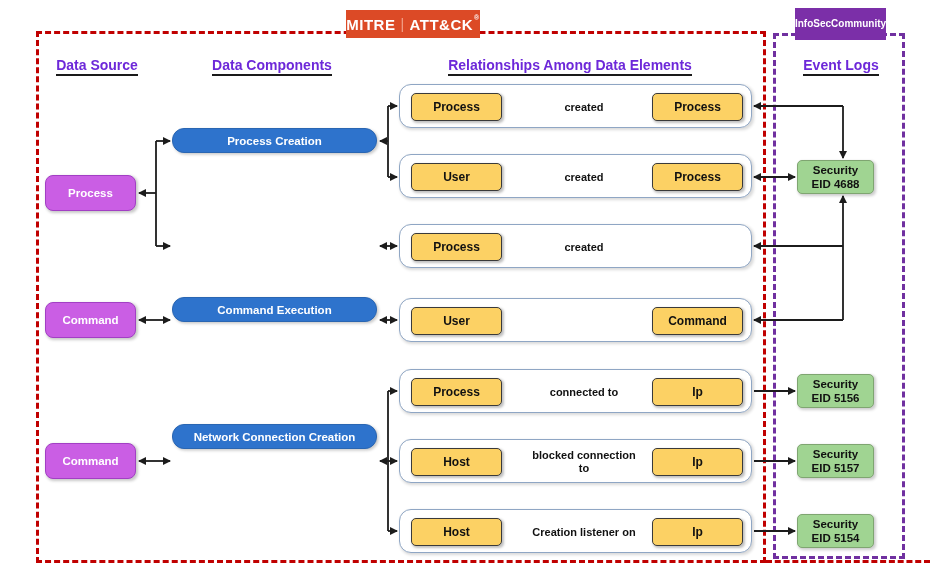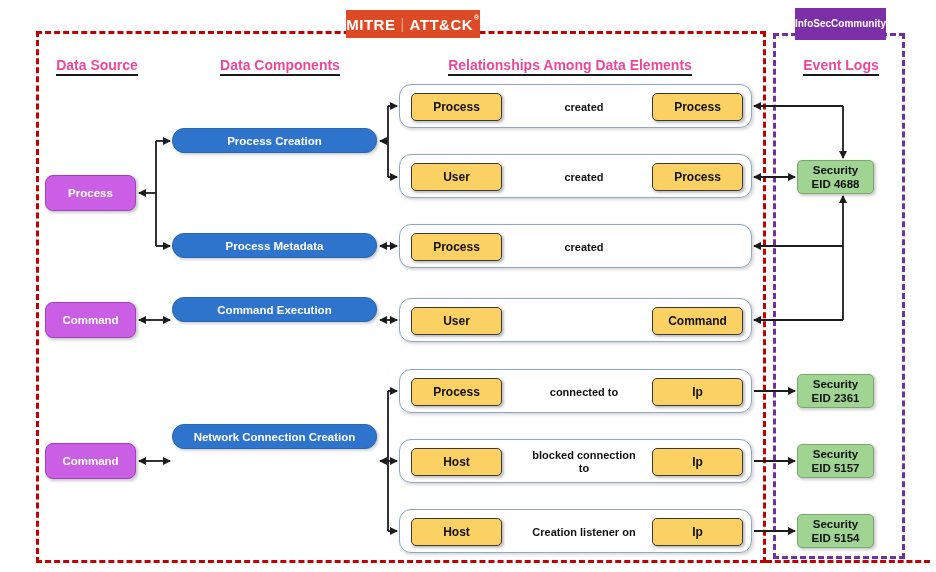--- a/index.html
+++ b/index.html
@@ -30,24 +30,24 @@
   .logo-sep{font-weight:400;color:#f2a38c;font-size:14px;margin:0 5px;}
   .logo-reg{font-size:7px;font-weight:bold;align-self:flex-start;margin-top:4px;margin-left:1px;}
   
   .infosec-box{
     position:absolute;left:795px;top:8px;width:91px;height:32px;
     background:var(--infosec-purple,#7b2fa8);color:#fff;
     display:flex;flex-direction:row;align-items:center;justify-content:center;
     font-size:10px;font-weight:bold;line-height:1.25;
   }
   
-  .col-header{position:absolute;top:57px;text-align:center;font-size:14px;font-weight:bold;color:#ec4899;}
+  .col-header{position:absolute;top:57px;text-align:center;font-size:14px;font-weight:bold;color:#6d28d9;}
   .col-header span{display:inline-block;border-bottom:2px solid #1a1a1a;padding-bottom:1px;}
   .h-source{left:37px;width:120px;}
-  .h-components{left:200px;width:160px;}
+  .h-components{left:192px;width:160px;}
   .h-relationships{left:420px;width:300px;}
   .h-eventlogs{left:781px;width:120px;}
   
   .source-box{
     position:absolute;left:45px;width:91px;height:36px;border-radius:8px;
     background:var(--source-fill,#ca5ee4);border:1.5px solid var(--source-border,#a23fc4);
     color:#fff;font-weight:bold;font-size:11.5px;
     display:flex;align-items:center;justify-content:center;box-sizing:border-box;
     box-shadow:1.5px 1.5px 3px rgba(0,0,0,.22);
   }
@@ -174,21 +174,20 @@
   </div>
   <div class="col-header h-eventlogs">
     <span>Event Logs</span>
   </div>
 
   <div class="source-box" style="top:175px">Process</div>
   <div class="source-box" style="top:302px">Command</div>
   <div class="source-box" style="top:443px">Command</div>
 
   <div class="component-box" style="top:128px">Process Creation</div>
-  <div class="component-box" style="top:233px">Process Metadata</div>
   <div class="component-box" style="top:297px">Command Execution</div>
   <div class="component-box" style="top:424px">Network Connection Creation</div>
 
   <div class="rel-container" style="top:84px">
     <div class="entity left">Process</div>
     <div class="rel-label">created</div>
     <div class="entity right">Process</div>
   </div>
   <div class="rel-container" style="top:154px">
     <div class="entity left">User</div>
@@ -218,21 +217,21 @@
     <div class="rel-label">Creation listener on</div>
     <div class="entity right">Ip</div>
   </div>
 
   <div class="eventlog" style="top:160px">
     <div>Security</div>
     <div>EID 4688</div>
   </div>
   <div class="eventlog" style="top:374px">
     <div>Security</div>
-    <div>EID 2361</div>
+    <div>EID 5156</div>
   </div>
   <div class="eventlog" style="top:444px">
     <div>Security</div>
     <div>EID 5157</div>
   </div>
   <div class="eventlog" style="top:514px">
     <div>Security</div>
     <div>EID 5154</div>
   </div>
 

